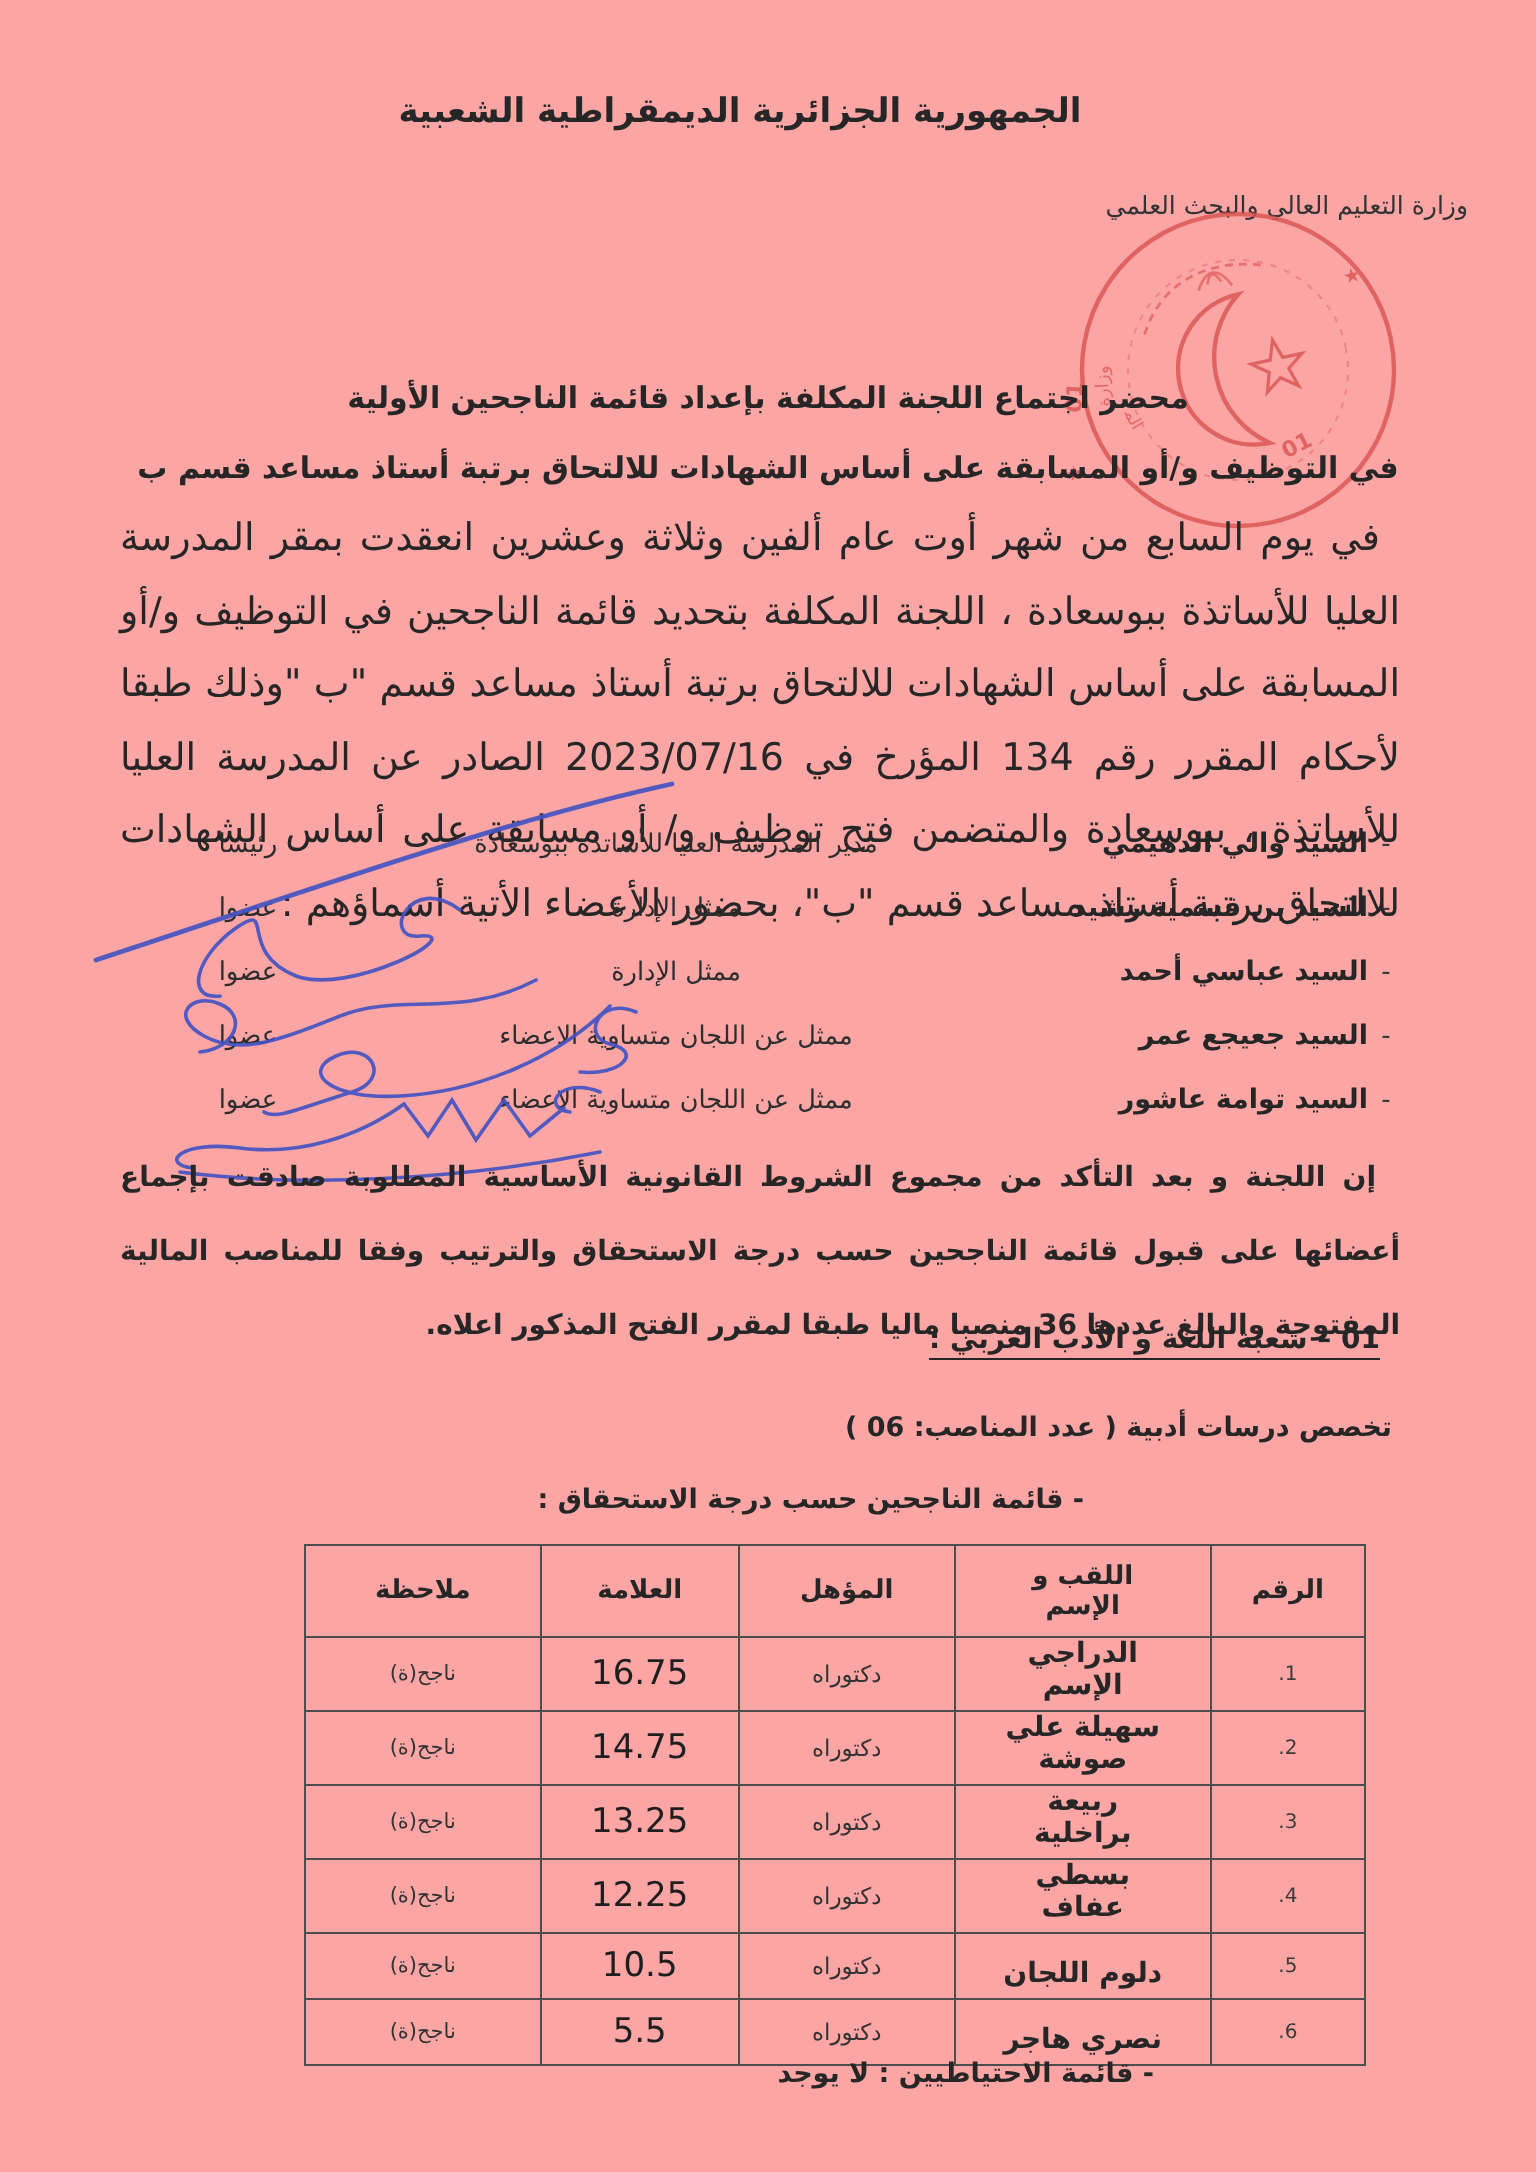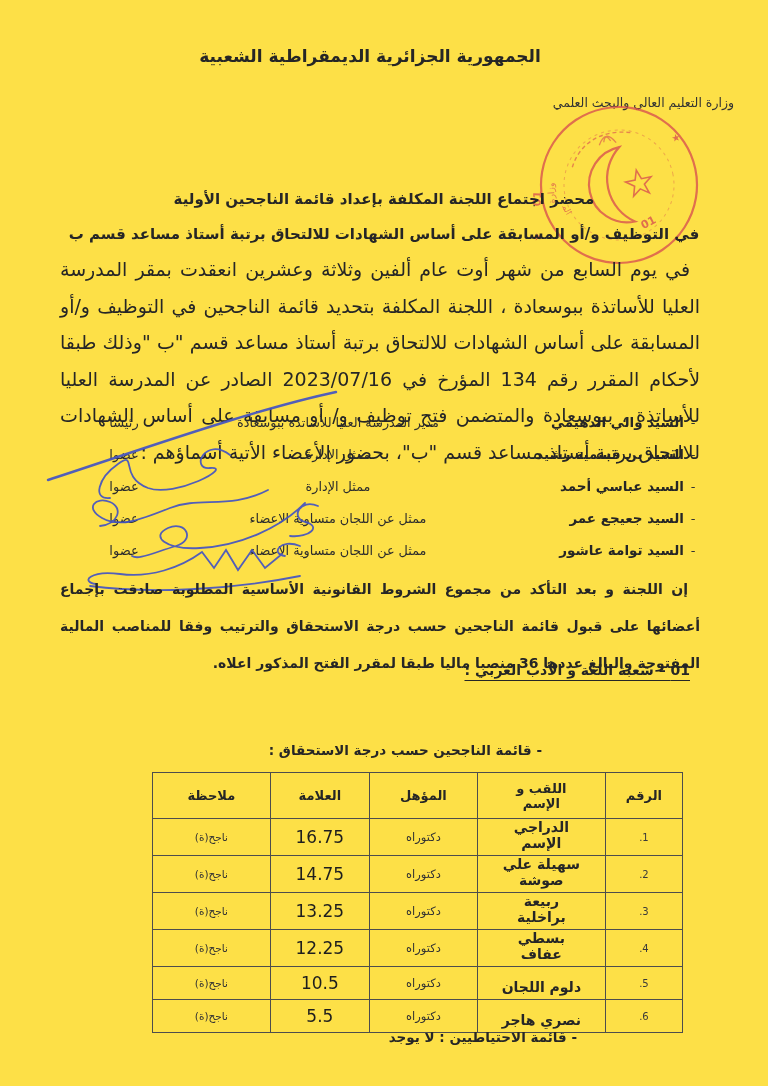--- a/index.html
+++ b/index.html
@@ -1,19 +1,19 @@
 <!DOCTYPE html>
 <html lang="ar" dir="rtl" style="--stamp-color: #d9534f; --signature-color: #4454c3; --text-color: #262626; --table-border-color: #4d4d4d;"><head>
 <meta charset="utf-8">
 <style>
   * { margin:0; padding:0; box-sizing:border-box; }
   html,body { background:#9a9a9a; }
   .page {
     position:relative; width:768px; height:1086px; margin:0 auto;
-    background:#fde047; color:#262626; direction:rtl;
+    background:#fca5a5; color:#262626; direction:rtl;
     font-family:"DejaVu Sans", sans-serif; overflow:hidden;
   }
   .republic-title {
     position:absolute; top:46px; left:0; right:0; text-align:center;
     font-weight:bold; font-size:17px; transform:translateX(-14px);
     letter-spacing:0.2px;
   }
   .ministry-block {
     position:absolute; top:87px; right:34px; text-align:right;
     font-size:12.5px; line-height:31px; color:#333;
@@ -143,20 +143,21 @@
       <path d="M 230 77 C 205 58 190 92 210 90 C 235 88 175 120 148 110 C 118 98 138 72 118 86 C 98 100 92 122 110 120" stroke-width="1.8"></path>
       <path d="M 268 112 C 230 132 200 118 170 130 C 140 142 120 150 102 140 C 84 130 96 118 110 124 C 124 130 118 146 100 148" stroke-width="1.8"></path>
       <path d="M 318 128 C 300 120 290 140 305 144 C 322 148 310 160 290 158 M 305 125 C 280 150 240 168 200 170 C 165 172 150 158 168 150 C 186 142 196 162 176 168 C 150 176 138 182 132 178" stroke-width="1.8"></path>
       <path d="M 300 168 C 280 160 270 176 285 178 M 282 176 L 265 190 L 252 172 L 238 192 L 226 172 L 214 190 L 202 174 C 180 190 150 200 120 196 C 90 192 80 204 96 206 M 90 208 C 150 216 230 212 300 198" stroke-width="1.8"></path>
     </g>
   </svg>
 
   <p class="decision-paragraph">إن اللجنة و بعد التأكد من مجموع الشروط القانونية الأساسية المطلوبة صادقت بإجماع أعضائها على قبول قائمة الناجحين حسب درجة الاستحقاق والترتيب وفقا للمناصب المالية المفتوحة والبالغ عددها 36 منصبا ماليا طبقا لمقرر الفتح المذكور اعلاه.</p>
 
   <div class="section-heading">01 – شعبة اللغة و الأدب العربي :</div>
+  <div class="specialty-line">تخصص درسات أدبية  ( عدد المناصب: 06 )</div>
   <div class="list-label">-  قائمة الناجحين حسب درجة الاستحقاق :</div>
 
   <table class="results-table">
     <colgroup>
       <col style="width:40px">
         <col style="width:128px">
         <col style="width:108px">
         <col style="width:99px">
         <col style="width:118px">
     </colgroup>

